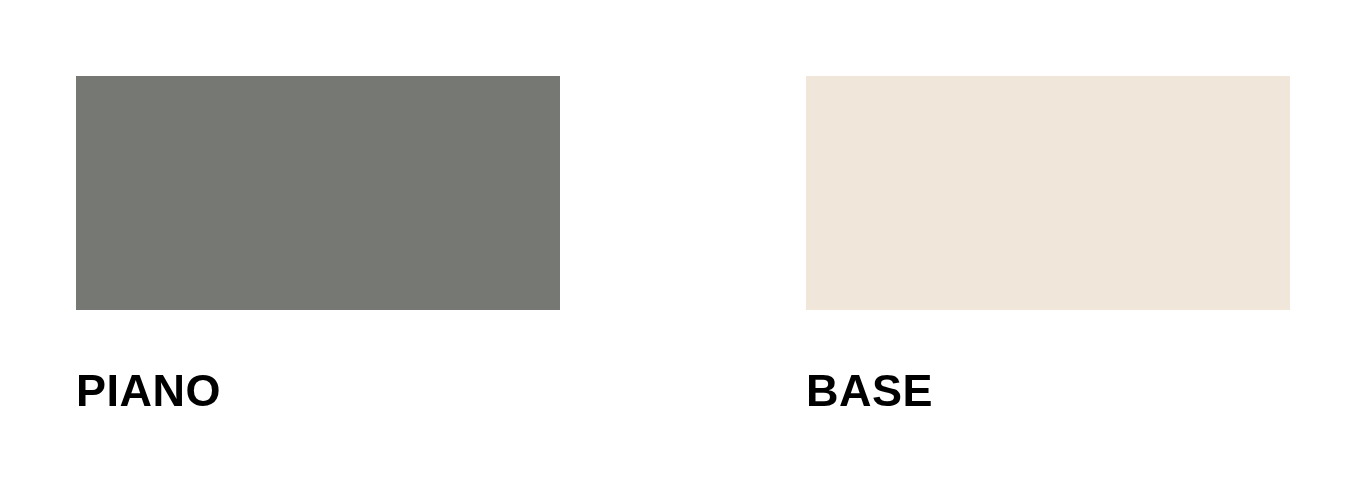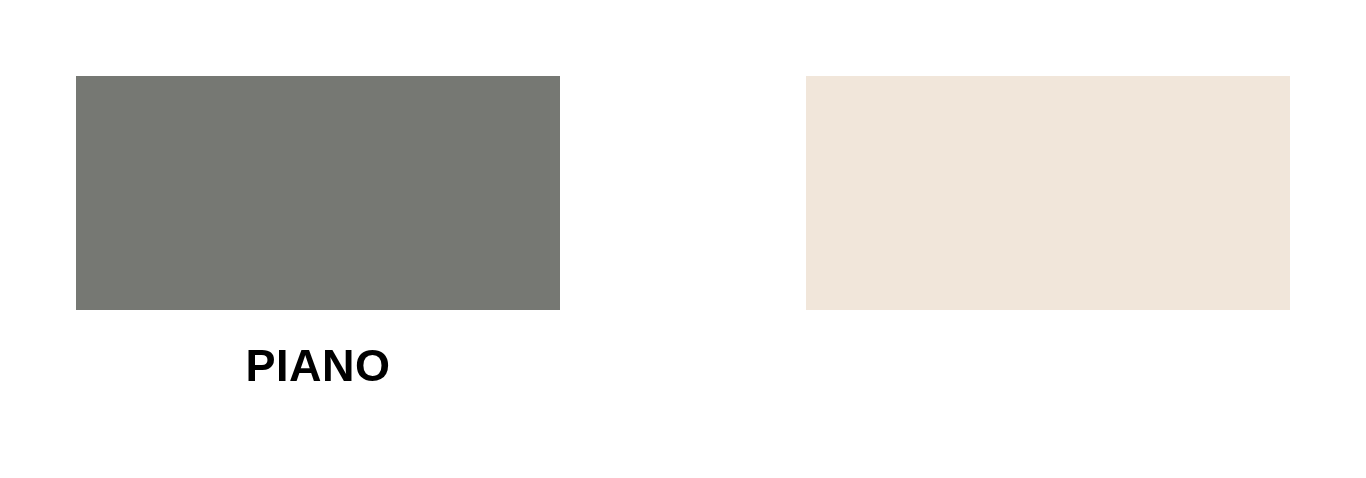--- a/index.html
+++ b/index.html
@@ -27,22 +27,22 @@
   .swatch-group.right { left: 806px; width: 484px; }
 
   .swatch-chip {
     width: 484px;
     height: 234px;
     display: block;
   }
   .swatch-label {
     display: block;
     width: 484px;
-    text-align: center;
-    margin-top: 33px;
+    text-align: left;
+    margin-top: 58px;
     font-family: "Liberation Sans", sans-serif;
     font-size: 45px;
     font-weight: bold;
     letter-spacing: 0.5px;
     color: #000000;
     line-height: 1;
     white-space: nowrap;
   }
 </style>
 </head>
@@ -50,15 +50,16 @@
 
 <div class="board" style="background: rgb(255, 255, 255);">
 
   <div class="swatch-group left">
     <div class="swatch-chip" style="background-color: rgb(118, 120, 115);"></div>
     <div class="swatch-label" style="color: rgb(0, 0, 0);">PIANO</div>
   </div>
 
   <div class="swatch-group right">
     <div class="swatch-chip" style="background-color: rgb(241, 230, 218);"></div>
+    <div class="swatch-label" style="color: rgb(0, 0, 0);">BASE</div>
   </div>
 
 </div>
 
 </body></html>

